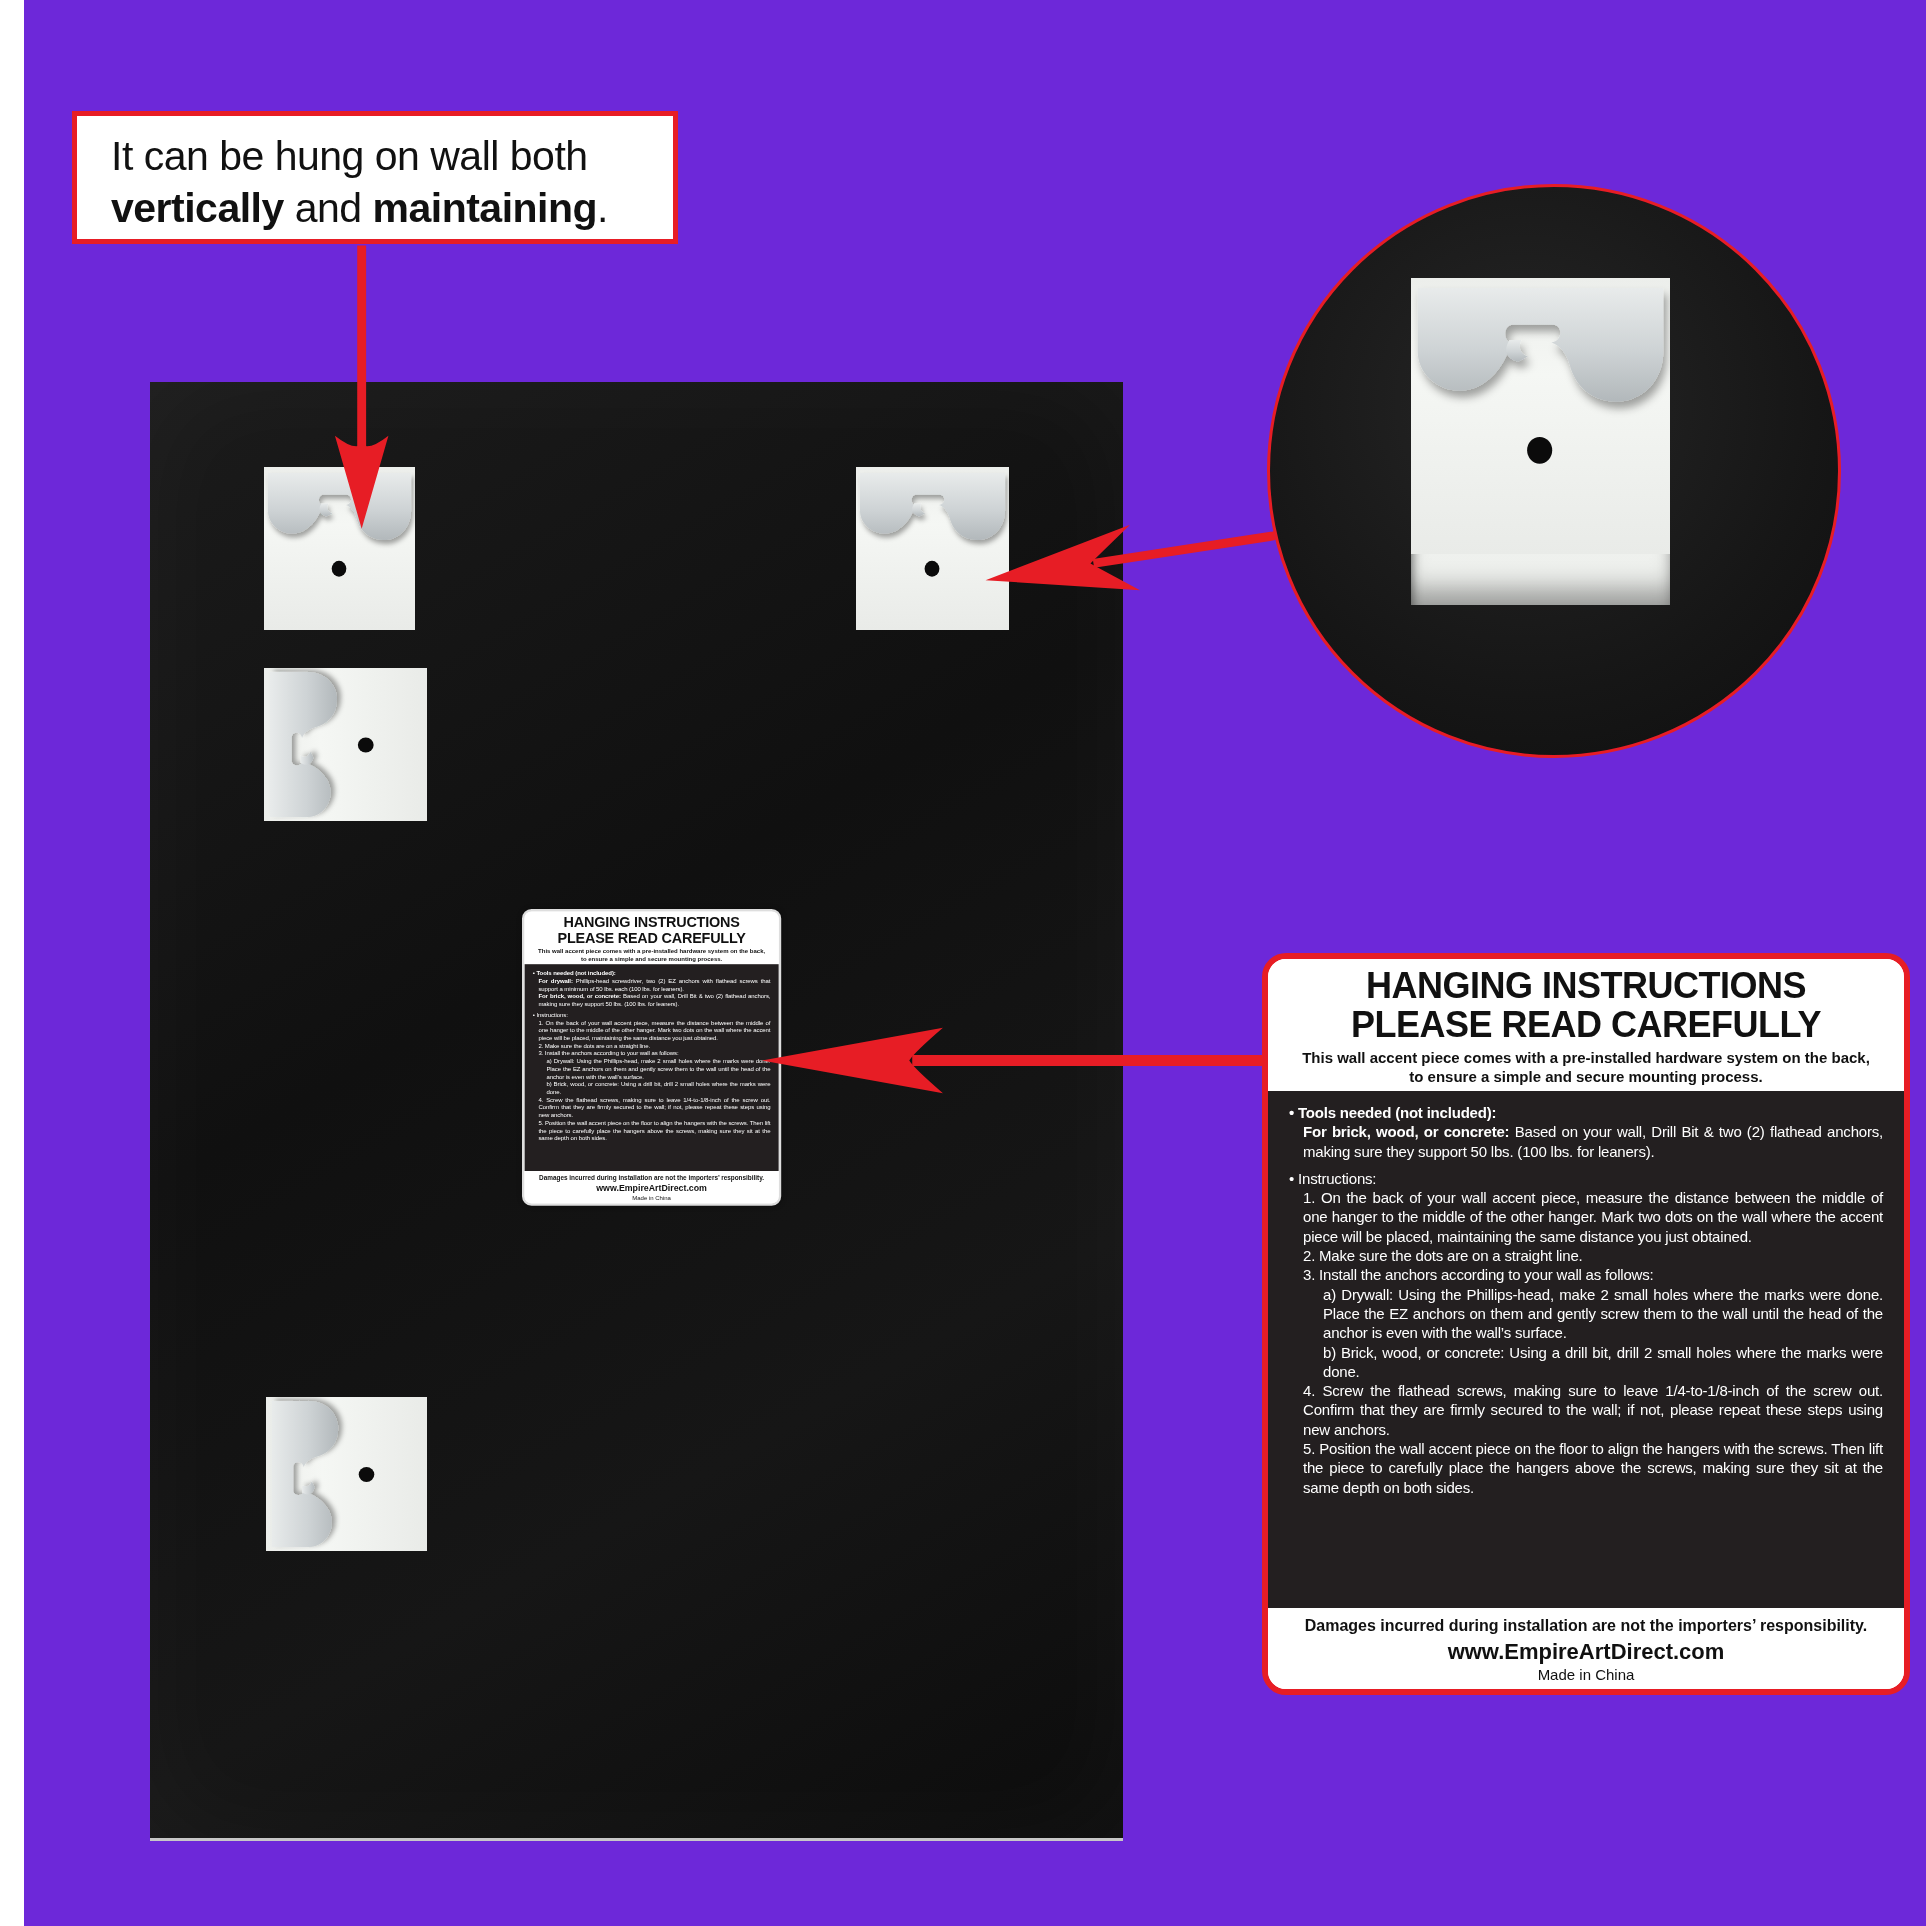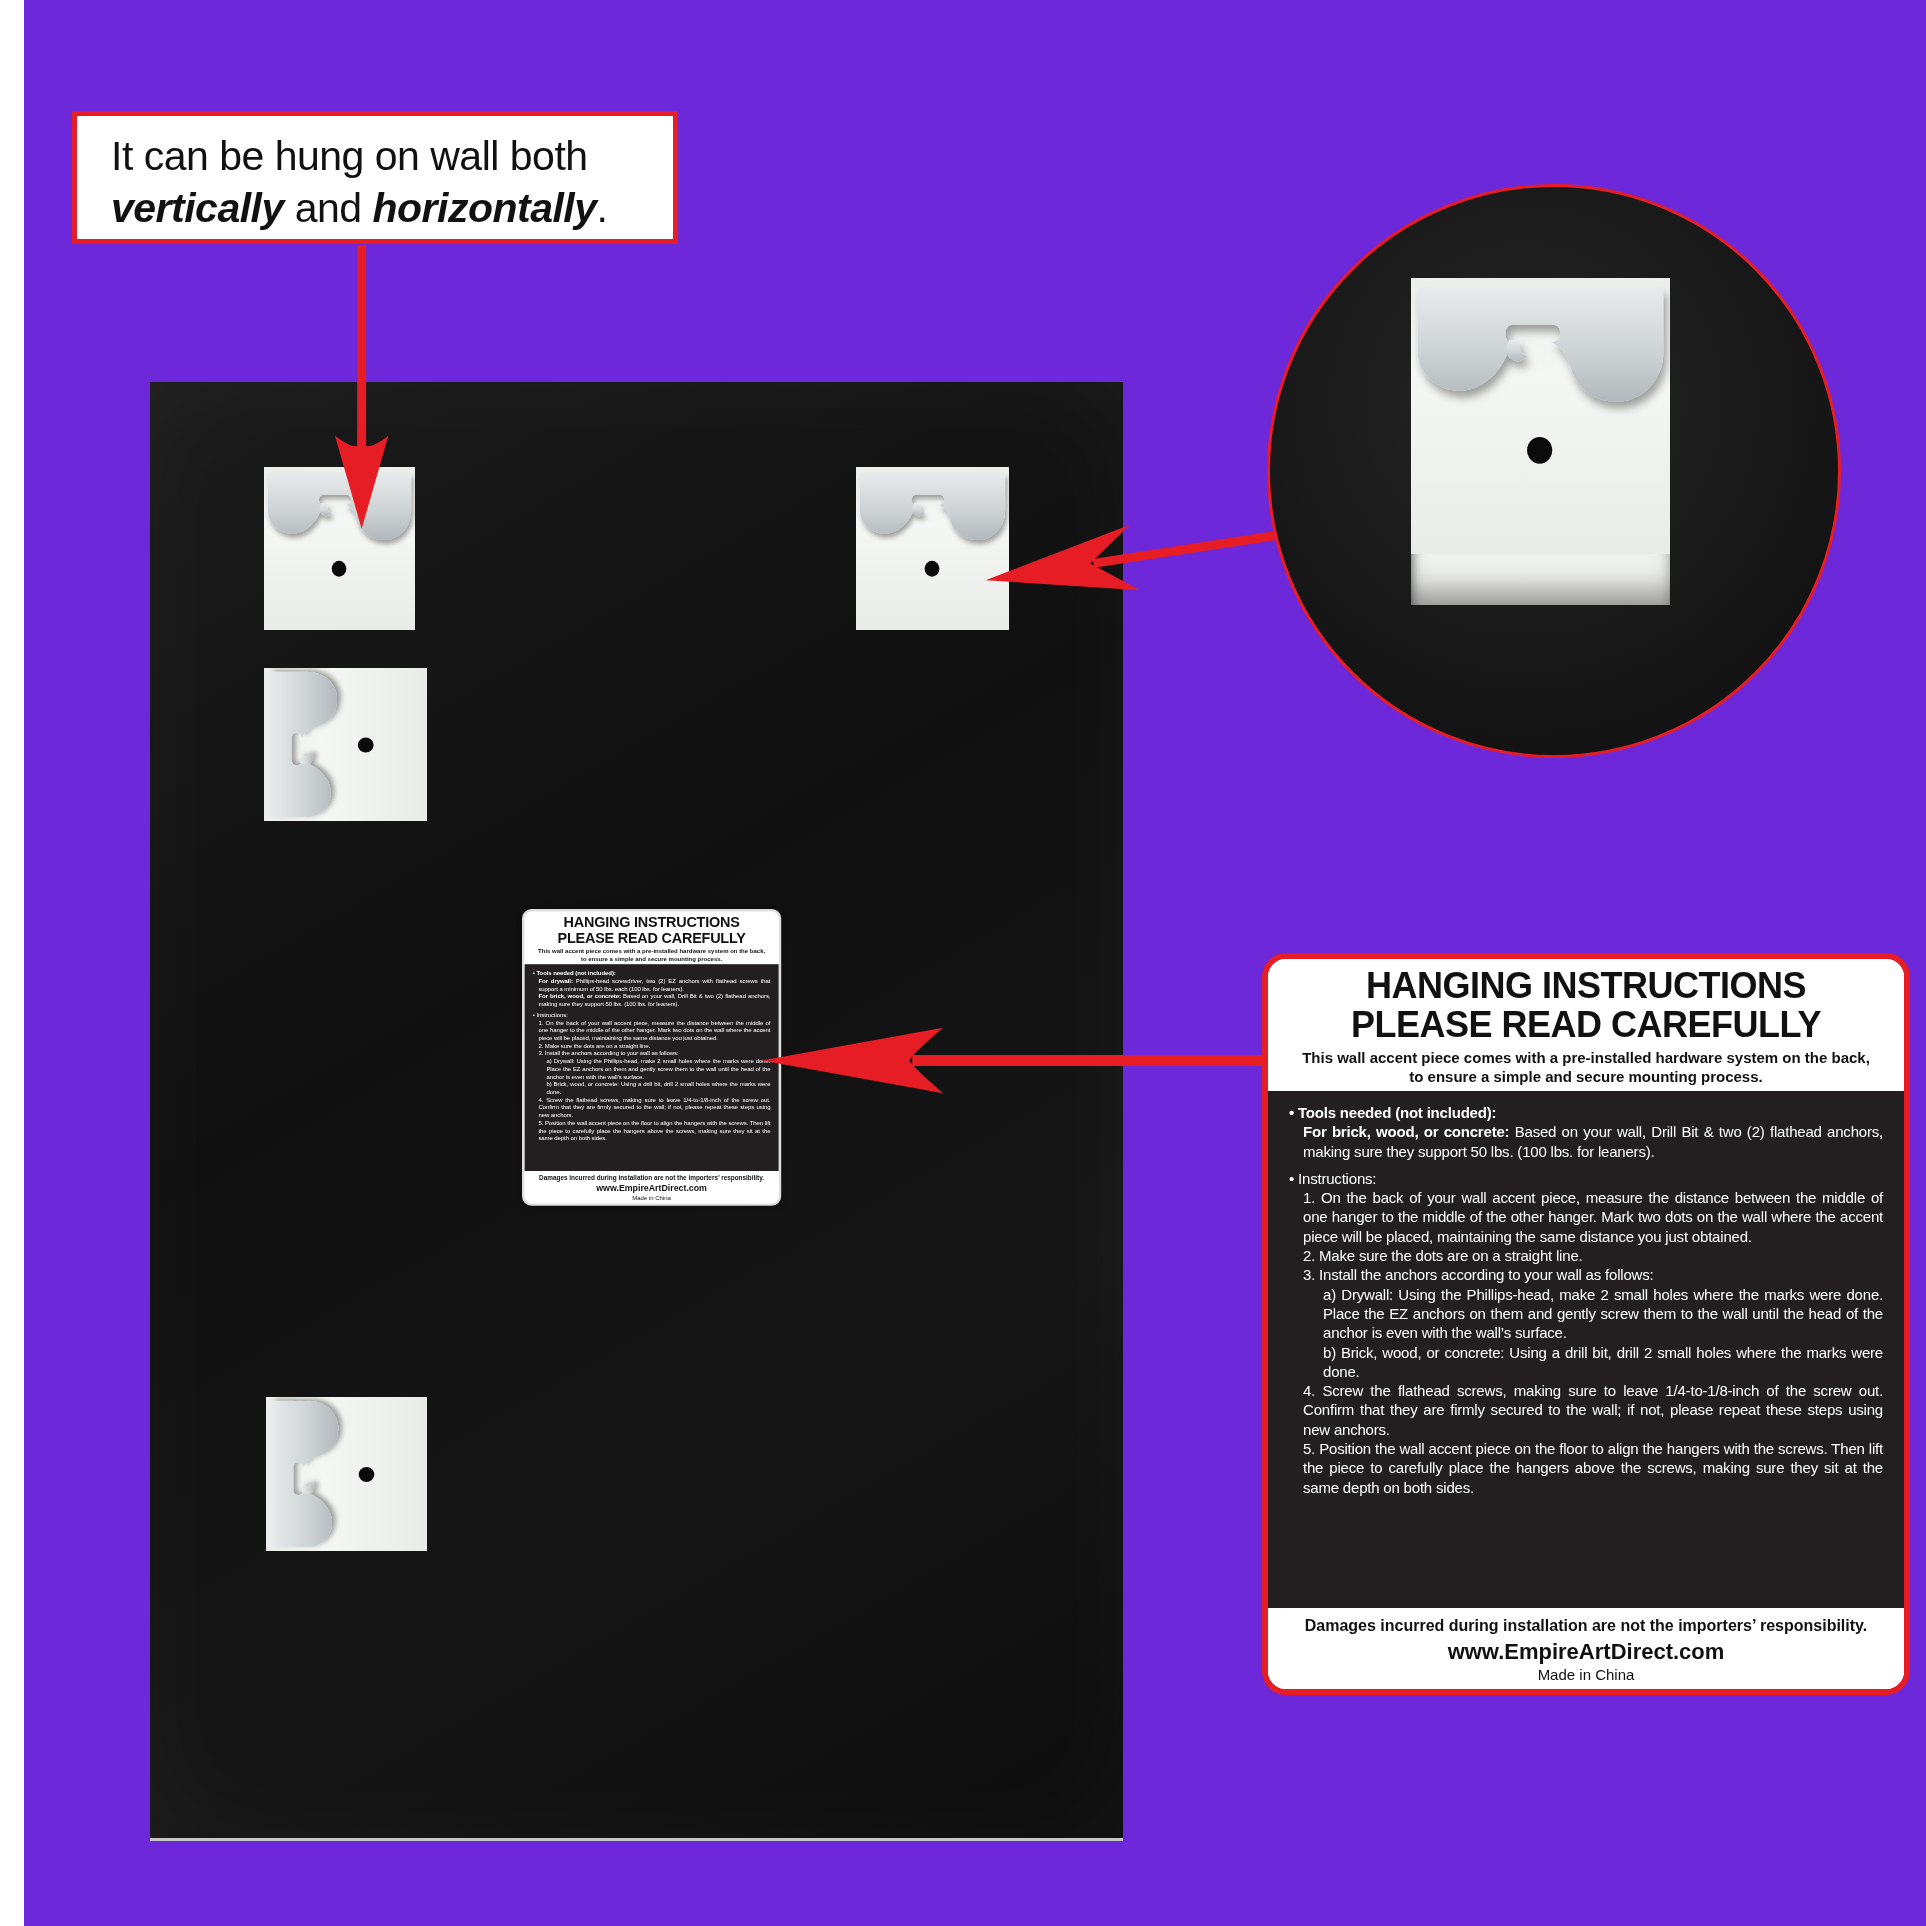--- a/index.html
+++ b/index.html
@@ -13,21 +13,21 @@
     position:relative;width:1927px;height:1927px;background:#6d28d9;
     font-family:"Liberation Sans",sans-serif;overflow:hidden;margin-left:24px;
   }
   
   .callout{
     position:absolute;left:48px;top:111px;width:606px;height:133px;
     border:5px solid var(--red);box-sizing:border-box;background:#fff;
     padding:14px 0 0 34px;color:var(--ink);
     font-size:41px;line-height:52px;letter-spacing:-0.5px;
   }
-  .callout b{font-weight:bold;font-style:italic;}
+  .callout b{font-weight:bold;}
   
   .back-panel{
     position:absolute;left:126px;top:382px;width:973px;height:1456px;
     background:linear-gradient(150deg,#1b1b1b 0%,#101010 40%,#161616 70%,#0c0c0c 100%);
     box-shadow:0 3px 0 #c7c7c7, inset 0 0 119px rgba(255,255,255,0.035);
   }
   .recess{
     position:absolute;
     background:linear-gradient(180deg,#e7e9e6 0%,#f4f6f3 35%,#edefec 100%);
     box-shadow:inset 0 10px 10px -4px rgba(0,0,0,.55),
@@ -113,21 +113,21 @@
             C57 50 50 60 40 65 C22 73 4 60 4 44 Z"></path>
           <path fill="url(#bracketG)" d="M59 37 C55 43 57 48 64 50 L70 47 C65 45 64 41 66 37 Z"></path>
         </g>
         <ellipse cx="77" cy="103" rx="7.5" ry="8" fill="#0b0b0b"></ellipse>
       </g>
     </defs>
   </svg>
 
   <div class="callout">
     <span>It can be hung on wall both</span><br>
-    <b>vertically</b><span> and </span><b>horizontally</b><span>.</span>
+    <b>vertically</b><span> and </span><b>maintaining</b><span>.</span>
   </div>
 
   <div class="back-panel">
     <div class="recess" style="left:114px;top:85px;width:151px;height:163px;">
       <svg viewBox="0 0 155 165" preserveAspectRatio="none">
           <use href="#hanger-shape"></use>
         </svg>
     </div>
     <div class="recess" style="left:706px;top:85px;width:153px;height:163px;">
       <svg viewBox="0 0 155 165" preserveAspectRatio="none">

